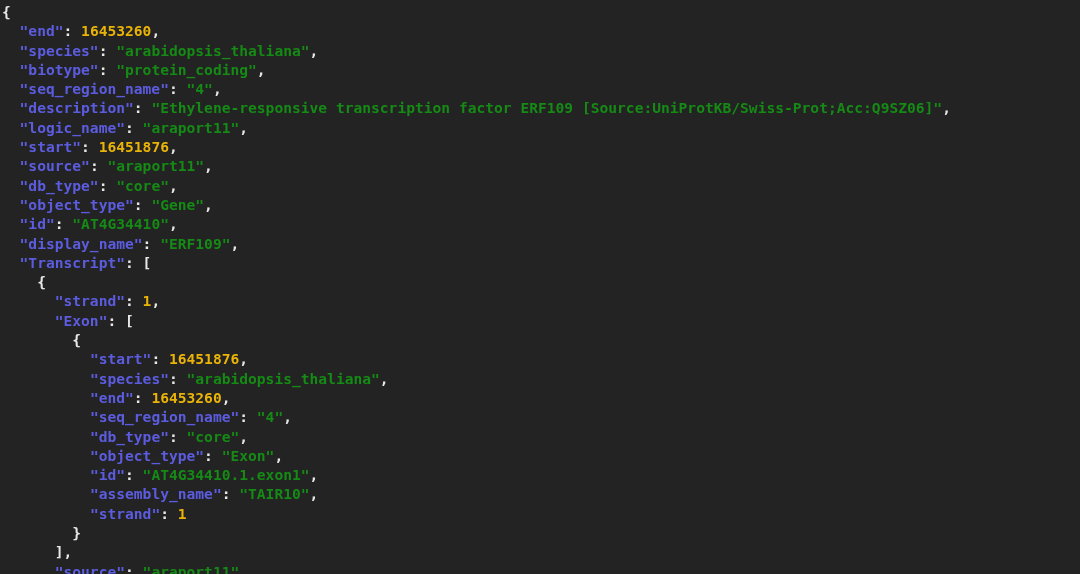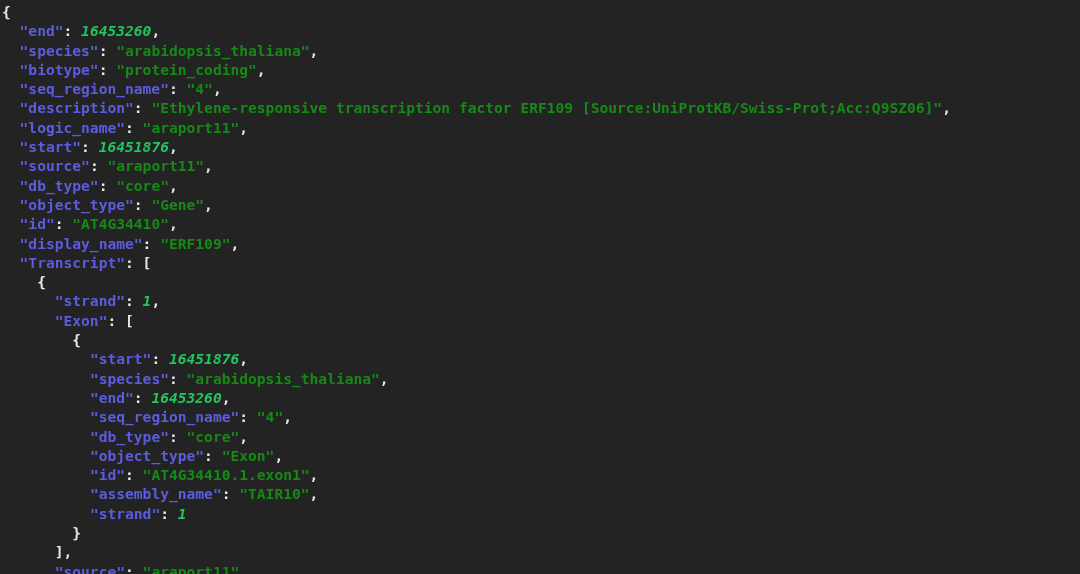--- a/index.html
+++ b/index.html
@@ -33,21 +33,21 @@
     font-family: "DejaVu Sans Mono", "Liberation Mono", monospace;
   }
   .lines-wrap {
     position: absolute;
     top: 2px;
     left: 2px;
     right: 0;
   }
   .k   { color: #5c5ce0; }
   .s   { color: #158a15; }
-  .n   { color: #22c55e; font-style: italic; }
+  .n   { color: #eab308; }
   .p   { color: #e8e8e8; }
   .br  { color: #e8e8e8; }
 </style>
 </head>
 <body>
 
 <div id="json-viewer">
   <div class="lines-wrap">
       <div class="json-line"><span></span><span class="br">{</span></div>
       <div class="json-line"><span>  </span><span class="k">"end"</span><span class="p">: </span><span class="n">16453260</span><span class="p">,</span></div>

